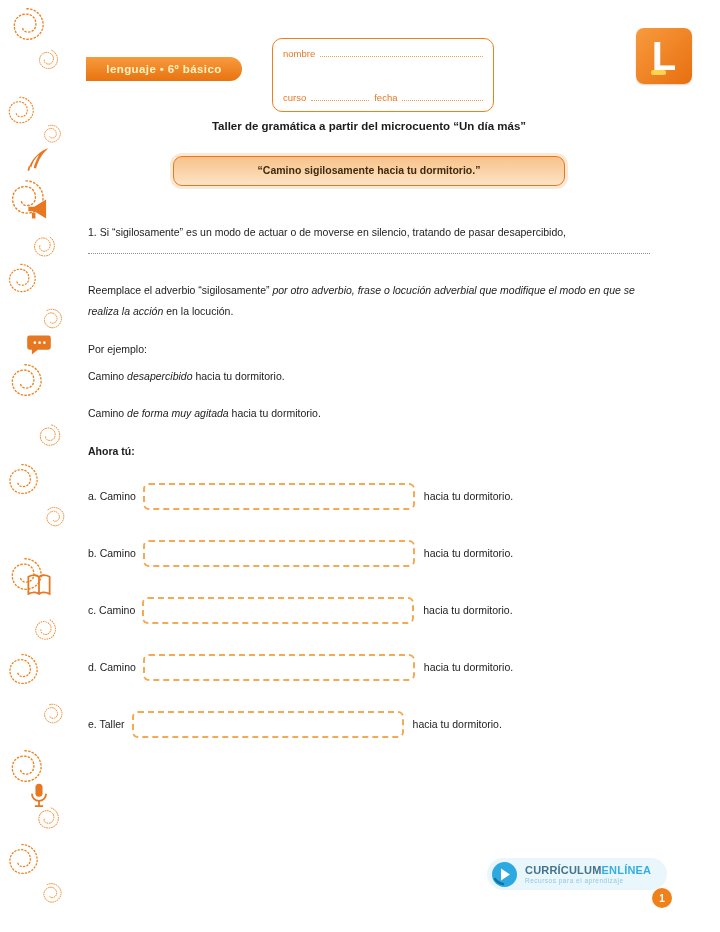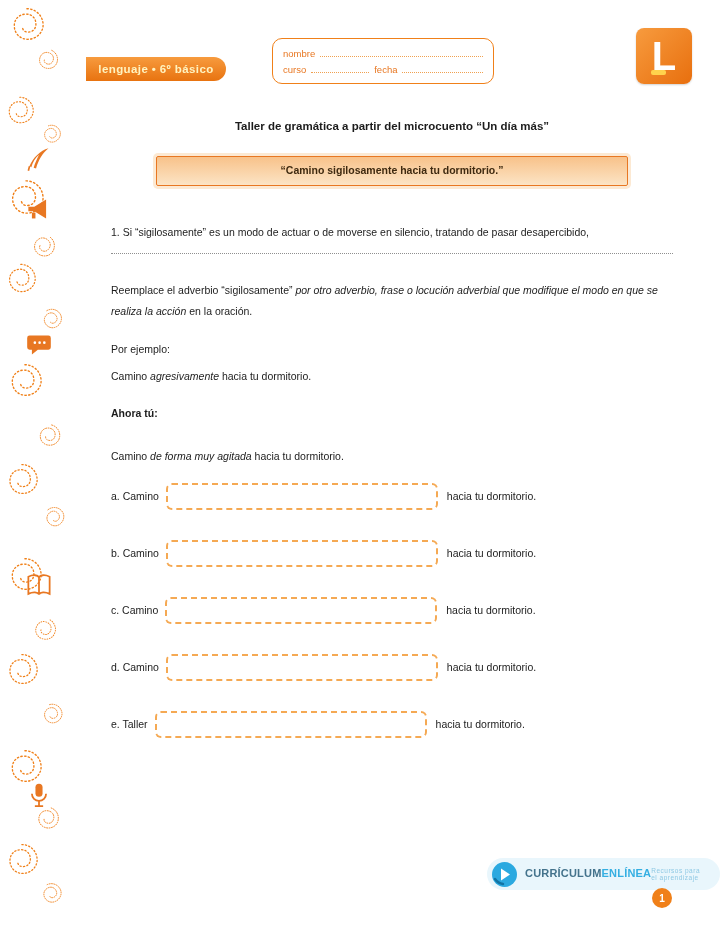--- a/index.html
+++ b/index.html
@@ -12,51 +12,51 @@
   }
 
   
   .strip { position:absolute; left:0; top:0; width:88px; height:932px; }
   .strip svg.swirls { position:absolute; left:0; top:0; }
   .strip-icon { position:absolute; left:26px; width:26px; height:26px; color:#E87722; }
   .strip-icon svg { width:100%; height:100%; }
 
   
   .banner {
-    position:absolute; left:86px; top:57px; width:140px; height:24px;
+    position:absolute; left:86px; top:57px; width:156px; height:24px;
     background:linear-gradient(#F79B3E,#E87310);
     border-radius:0 12px 12px 0;
     display:flex; align-items:center; justify-content:center;
     color:#FFF3C0; font-size:11.5px; font-weight:bold; letter-spacing:.4px;
   }
   .info-box {
-    position:absolute; left:272px; top:38px; width:222px; height:46px;
+    position:absolute; left:272px; top:38px; width:222px; height:74px;
     border:1.6px solid #F08019; border-radius:10px;
     padding:9px 10px 8px; display:flex; flex-direction:column; justify-content:space-between;
   }
   .info-row { display:flex; align-items:flex-end; gap:5px; font-size:9.5px; color:#E87722; }
   .leader { flex:1; border-bottom:1.6px dotted #F0A150; margin-bottom:2px; height:2px; }
   .leader.short { flex:0 0 58px; }
   .logo-l {
     position:absolute; left:636px; top:28px; width:56px; height:56px;
     background:linear-gradient(135deg,#F79B3E,#E86F0E); border-radius:8px;
     display:flex; align-items:center; justify-content:center;
     color:#fff; font-size:40px; font-weight:bold; line-height:1;
     box-shadow:0 1px 2px rgba(0,0,0,.18);
   }
   .logo-accent { position:absolute; left:15px; bottom:9px; width:15px; height:5px; background:#FFD34D; border-radius:2px; }
 
   
-  .content { position:absolute; left:111px; top:118px; width:562px; font-size:10.5px; line-height:1.5; }
+  .content { position:absolute; left:88px; top:118px; width:562px; font-size:10.5px; line-height:1.5; }
   .title { font-size:11.5px; font-weight:bold; text-align:center; margin:0 0 21px; }
   .para { margin:0 0 14px; line-height:1.95; }
   .i { font-style:italic; }
   .quote-box {
-    width:472px; margin:6px auto 32px;
-    border:1.6px solid #E87722; border-radius:2px;
+    width:392px; margin:6px auto 32px;
+    border:1.6px solid #E87722; border-radius:9px;
     background:linear-gradient(#F8C28A,#FCE4C5);
     box-shadow:0 0 0 3px rgba(244,176,96,.28);
     text-align:center; padding:6px 10px;
     font-weight:bold; font-size:10.5px; color:#3f2a10;
   }
   .q1 { line-height:2.7; margin-bottom:4px; }
   .dotline { border-bottom:1.6px dotted #8f8f8f; height:4px; margin:2px 0 26px; }
   .q2 { margin-bottom:18px; }
   .replace { line-height:1.95; margin-bottom:18px; }
   .example-label { margin-bottom:6px; }
@@ -72,21 +72,21 @@
   }
   .fill-suffix { white-space:nowrap; }
 
   
   .footer {
     position:absolute; left:487px; top:858px; height:32px;
     display:flex; align-items:center; gap:7px;
     background:rgba(120,200,235,.16); border-radius:16px; padding:3px 16px 3px 4px;
   }
   .f-icon { width:27px; height:27px; display:block; }
-  .f-text { display:flex; flex-direction:row; line-height:1.15; }
+  .f-text { display:flex; flex-direction:column; line-height:1.15; }
   .f-brand { font-size:11px; font-weight:bold; letter-spacing:.2px; }
   .b1 { color:#44738C; }
   .b2 { color:#35AFE2; }
   .f-tag { font-size:6.5px; color:#8FC9E4; letter-spacing:.5px; }
   .page-num {
     position:absolute; left:652px; top:888px; width:20px; height:20px;
     border-radius:50%; background:#F08019; color:#fff;
     display:flex; align-items:center; justify-content:center;
     font-size:10px; font-weight:bold;
   }
@@ -188,33 +188,33 @@
     </div>
 
     <p class="para q1">
       <span>1. Si “sigilosamente” es un modo de actuar o de moverse en silencio, tratando de pasar desapercibido,</span><br>
     </p>
 
     <div class="dotline"></div>
 
 
     <p class="para replace">
-      <span>Reemplace el adverbio “sigilosamente” </span><span class="i">por otro adverbio, frase o locución adverbial que modifique el modo en que se realiza la acción</span><span> en la oración.</span>
+      <span>Reemplace el adverbio “sigilosamente” </span><span class="i">por otro adverbio, frase o locución adverbial que modifique el modo en que se realiza la acción</span><span> en la locución.</span>
     </p>
 
     <p class="para example-label">Por ejemplo:</p>
 
     <p class="para example">
-      <span>Camino </span><span class="i">agresivamente</span><span> hacia tu dormitorio.</span>
-    </p>
-    <p class="para now-you">Ahora tú:</p>
-
+      <span>Camino </span><span class="i">desapercibido</span><span> hacia tu dormitorio.</span>
+    </p>
     <p class="para example">
       <span>Camino </span><span class="i">de forma muy agitada</span><span> hacia tu dormitorio.</span>
     </p>
+
+    <p class="para now-you">Ahora tú:</p>
 
     <div class="fill-row">
       <span class="fill-label">a. Camino</span>
       <input class="answer-box" style="">
       <span class="fill-suffix">hacia tu dormitorio.</span>
     </div>
     <div class="fill-row">
       <span class="fill-label">b. Camino</span>
       <input class="answer-box" style="">
       <span class="fill-suffix">hacia tu dormitorio.</span>

